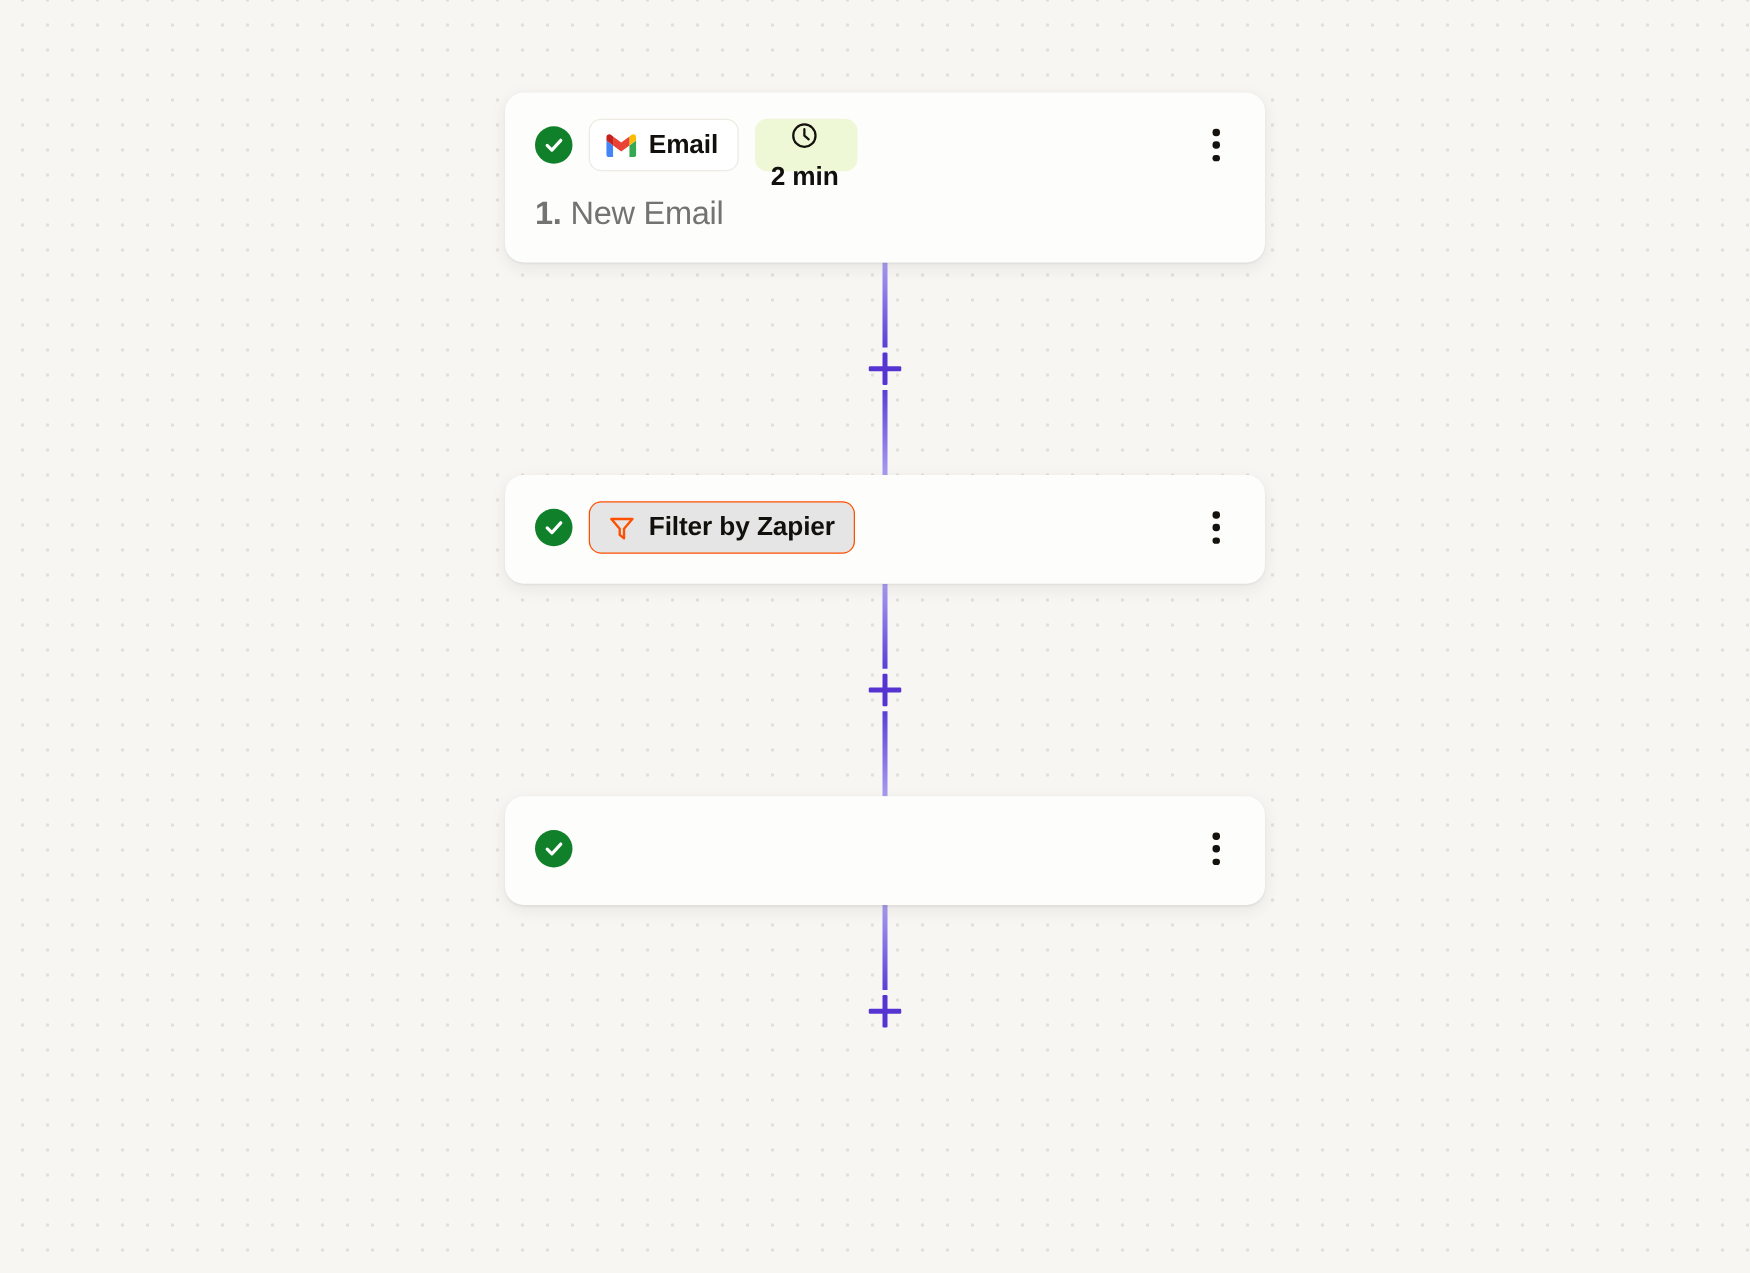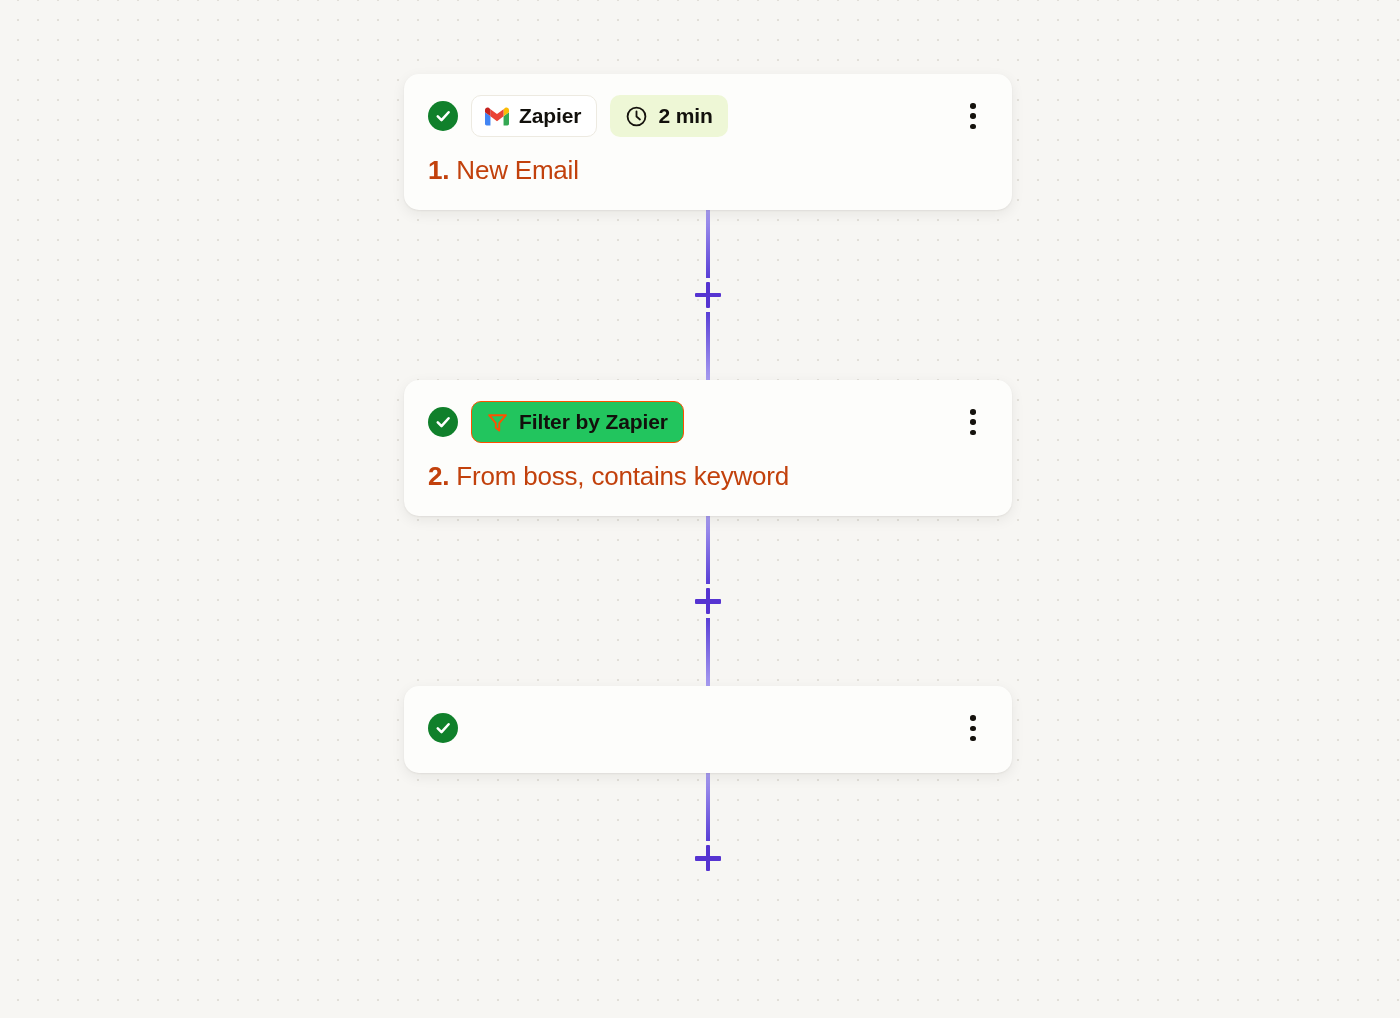--- a/index.html
+++ b/index.html
@@ -76,21 +76,21 @@
     font-weight: 700;
     letter-spacing: -0.1px;
     color: #12100c;
     white-space: nowrap;
   }
   .chip-app {
     background: #ffffff;
     border: 1px solid #edeae1;
   }
   .chip-filter {
-    background: #22c55e;
+    background: #e5e5e5;
     border: 1.6px solid #ff4f00;
   }
   .chip-icon {
     width: 26px;
     height: 26px;
     flex: 0 0 26px;
     display: flex;
     align-items: center;
     justify-content: center;
   }
@@ -104,20 +104,21 @@
     height: 42px;
     box-sizing: border-box;
     padding: 0 15px 0 13px;
     border-radius: 10px;
     background: #eef7d6;
     font-size: 21px;
     font-weight: 700;
     letter-spacing: -0.1px;
     color: #12100c;
     white-space: nowrap;
+    flex-direction: column;
   }
 
   
   .kebab {
     position: absolute;
     top: 26px;
     right: 26px;
     width: 26px;
     height: 32px;
     display: flex;
@@ -134,21 +135,21 @@
     height: 5.5px;
     border-radius: 50%;
     background: #15120d;
   }
 
   
   .card-title {
     margin-top: 18px;
     font-size: 26px;
     letter-spacing: -0.2px;
-    color: #c2410c;
+    color: #737373;
     line-height: 1.2;
     white-space: nowrap;
   }
   .card-title .idx {
     font-weight: 700;
   }
   .card-title .label {
     font-weight: 400;
   }
 
@@ -210,21 +211,21 @@
         <span class="chip chip-app">
           <span class="chip-icon">
             <svg width="24" height="19" viewBox="0 0 48 36" aria-hidden="true">
               <path d="M3.3 36h7.6V17.6L0 9.4v23.3C0 34.5 1.5 36 3.3 36z" fill="#4285f4"></path>
               <path d="M37.1 36h7.6c1.8 0 3.3-1.5 3.3-3.3V9.4l-10.9 8.2z" fill="#34a853"></path>
               <path d="M37.1 3.3v14.3L48 9.4V4.9c0-4.1-4.7-6.4-8-4L37.1 3.3z" fill="#fbbc04"></path>
               <path d="M10.9 17.6V3.3L24 13.1 37.1 3.3v14.3L24 27.4z" fill="#ea4335"></path>
               <path d="M0 4.9v4.5l10.9 8.2V3.3L8 0.9C4.7-1.5 0 0.8 0 4.9z" fill="#c5221f"></path>
             </svg>
           </span>
-          <span>Zapier</span>
+          <span>Email</span>
         </span>
 
         <span class="badge-duration">
           <span class="chip-icon">
             <svg width="23" height="23" viewBox="0 0 24 24" aria-hidden="true">
               <circle cx="12" cy="12" r="9.3" fill="none" stroke="#15120d" stroke-width="1.9"></circle>
               <path d="M12 6.6 V12 L15.6 15.1" fill="none" stroke="#15120d" stroke-width="1.9" stroke-linecap="round" stroke-linejoin="round"></path>
             </svg>
           </span>
           <span>2 min</span>
@@ -266,24 +267,20 @@
           <span>Filter by Zapier</span>
         </span>
       </div>
 
       <div class="kebab">
         <i></i>
           <i></i>
           <i></i>
       </div>
 
-      <div class="card-title">
-        <span class="idx">2.</span>
-        <span class="label">From boss, contains keyword</span>
-      </div>
     </div>
 
     <div class="connector">
       <div class="conn-line top"></div>
       <div class="plus-btn"></div>
       <div class="conn-line bottom"></div>
     </div>
 
     <div class="card">
       <div class="card-row">

